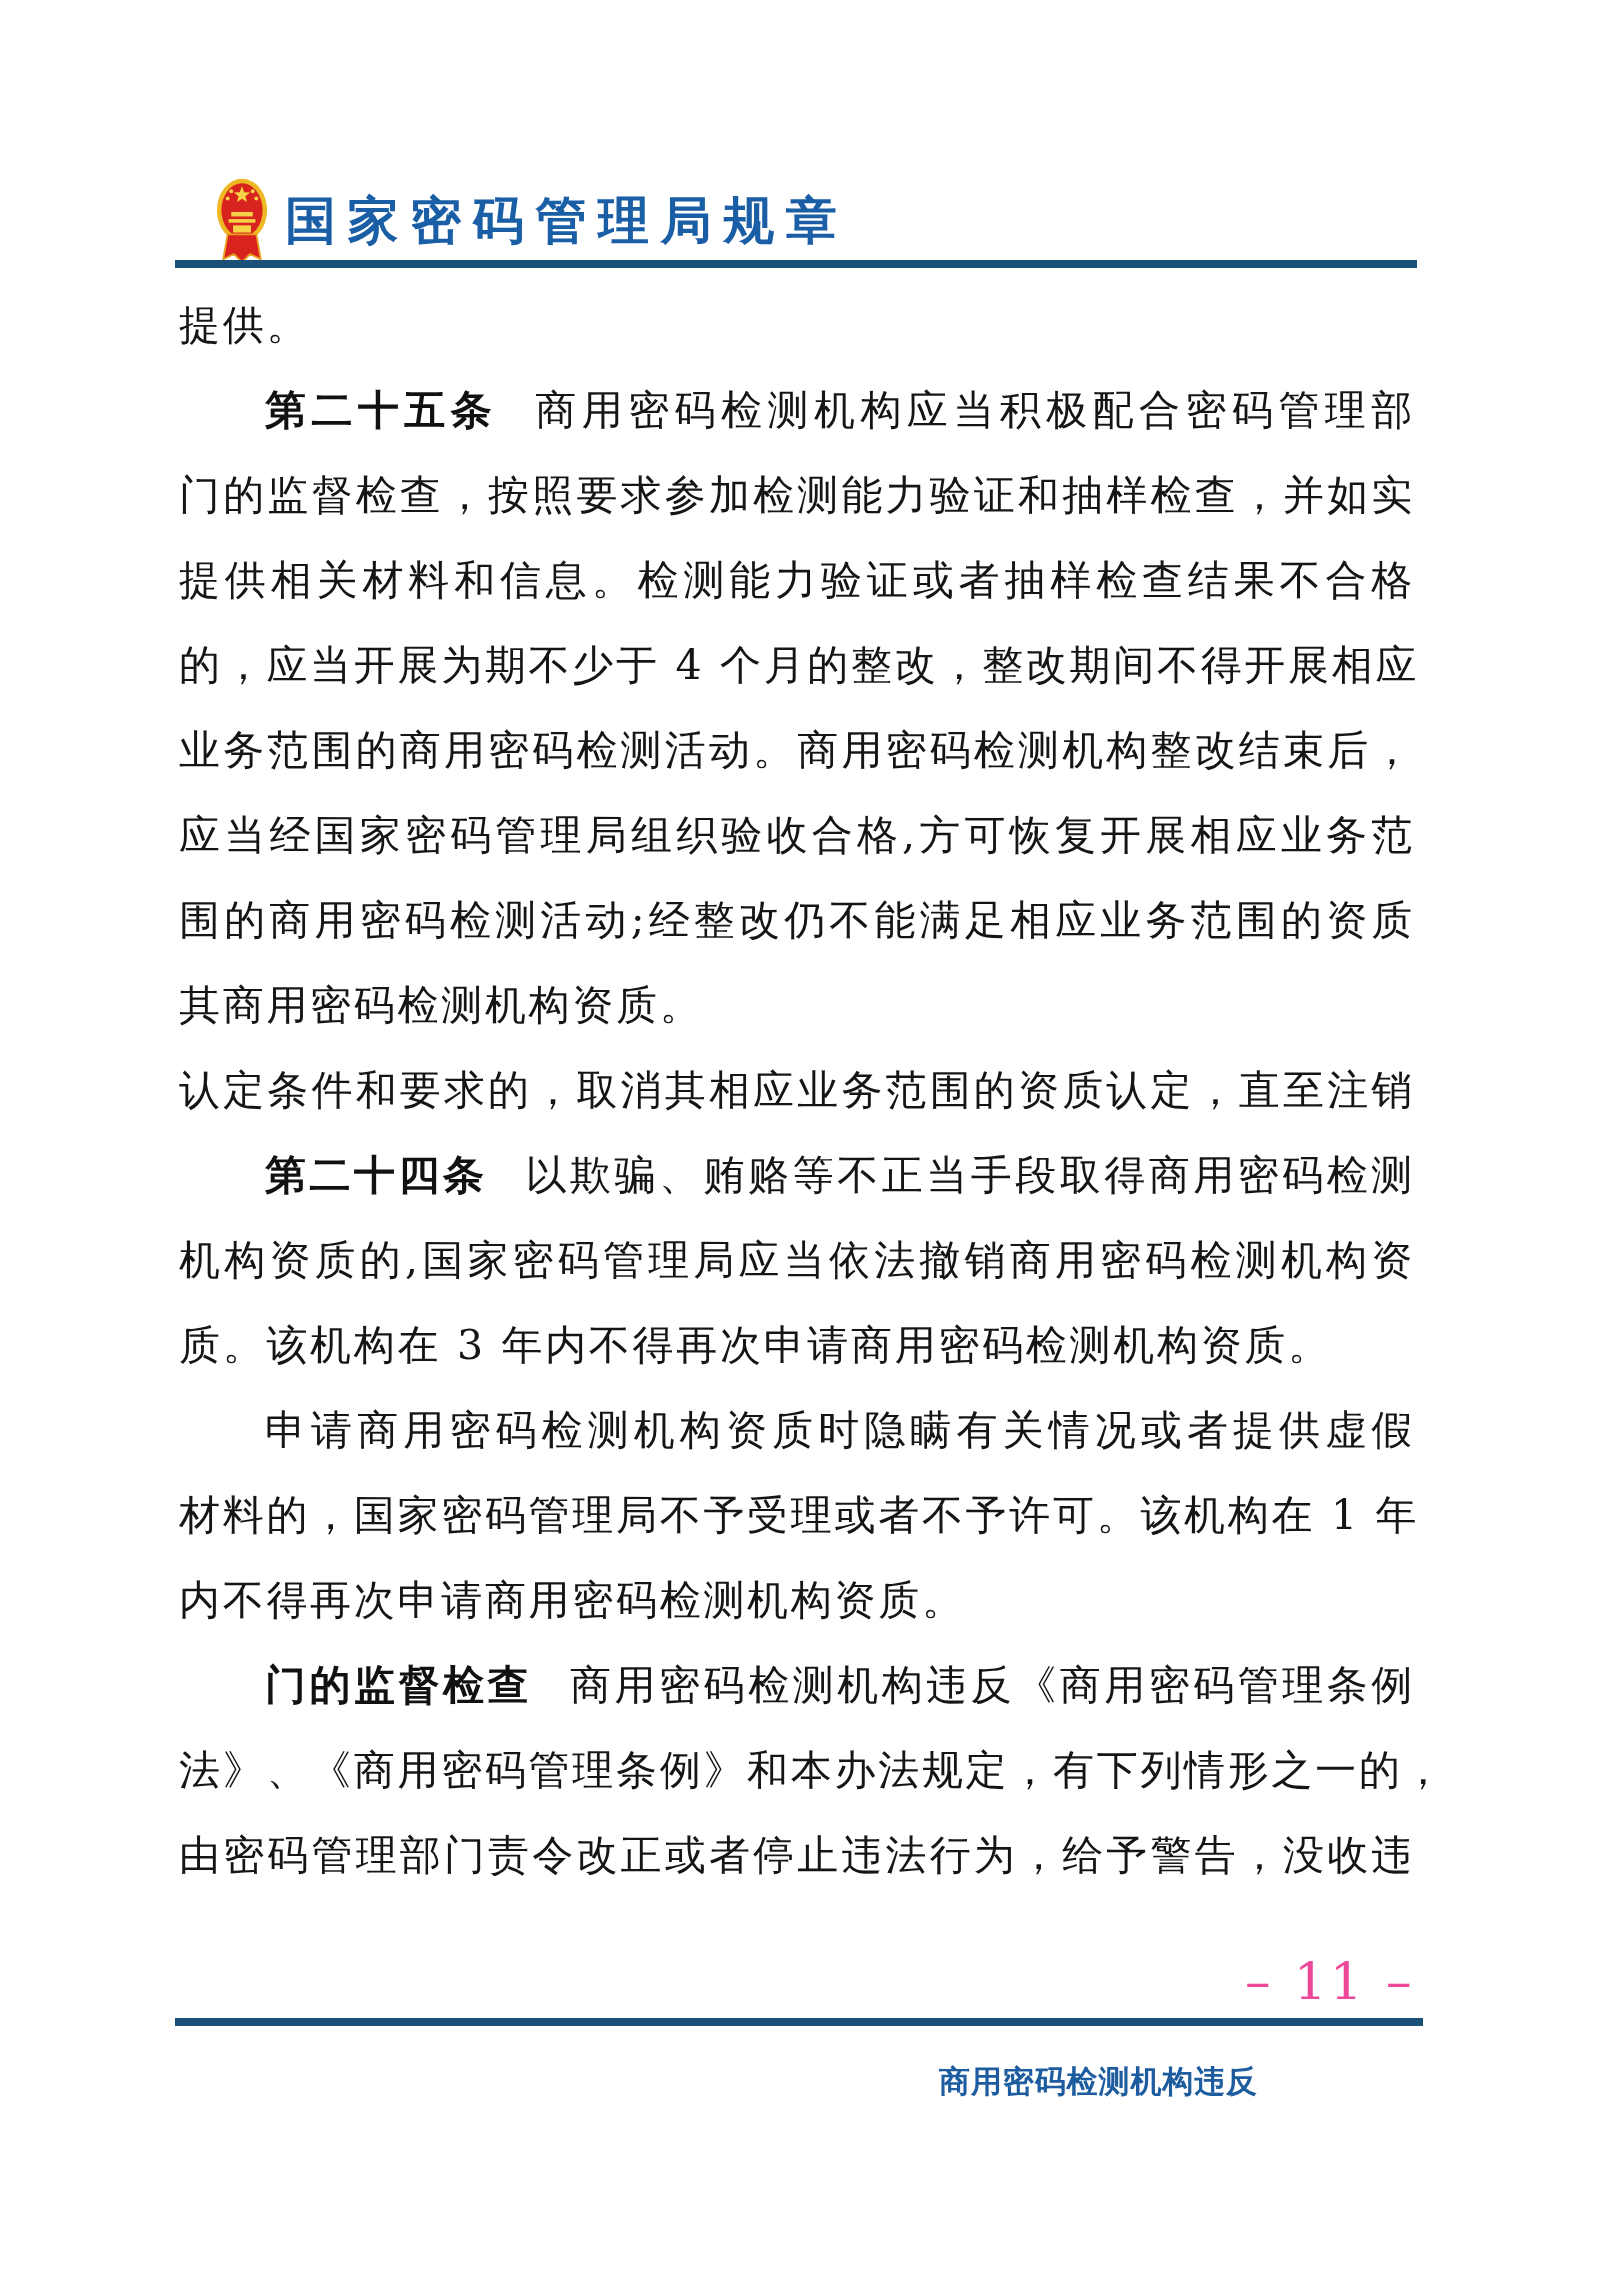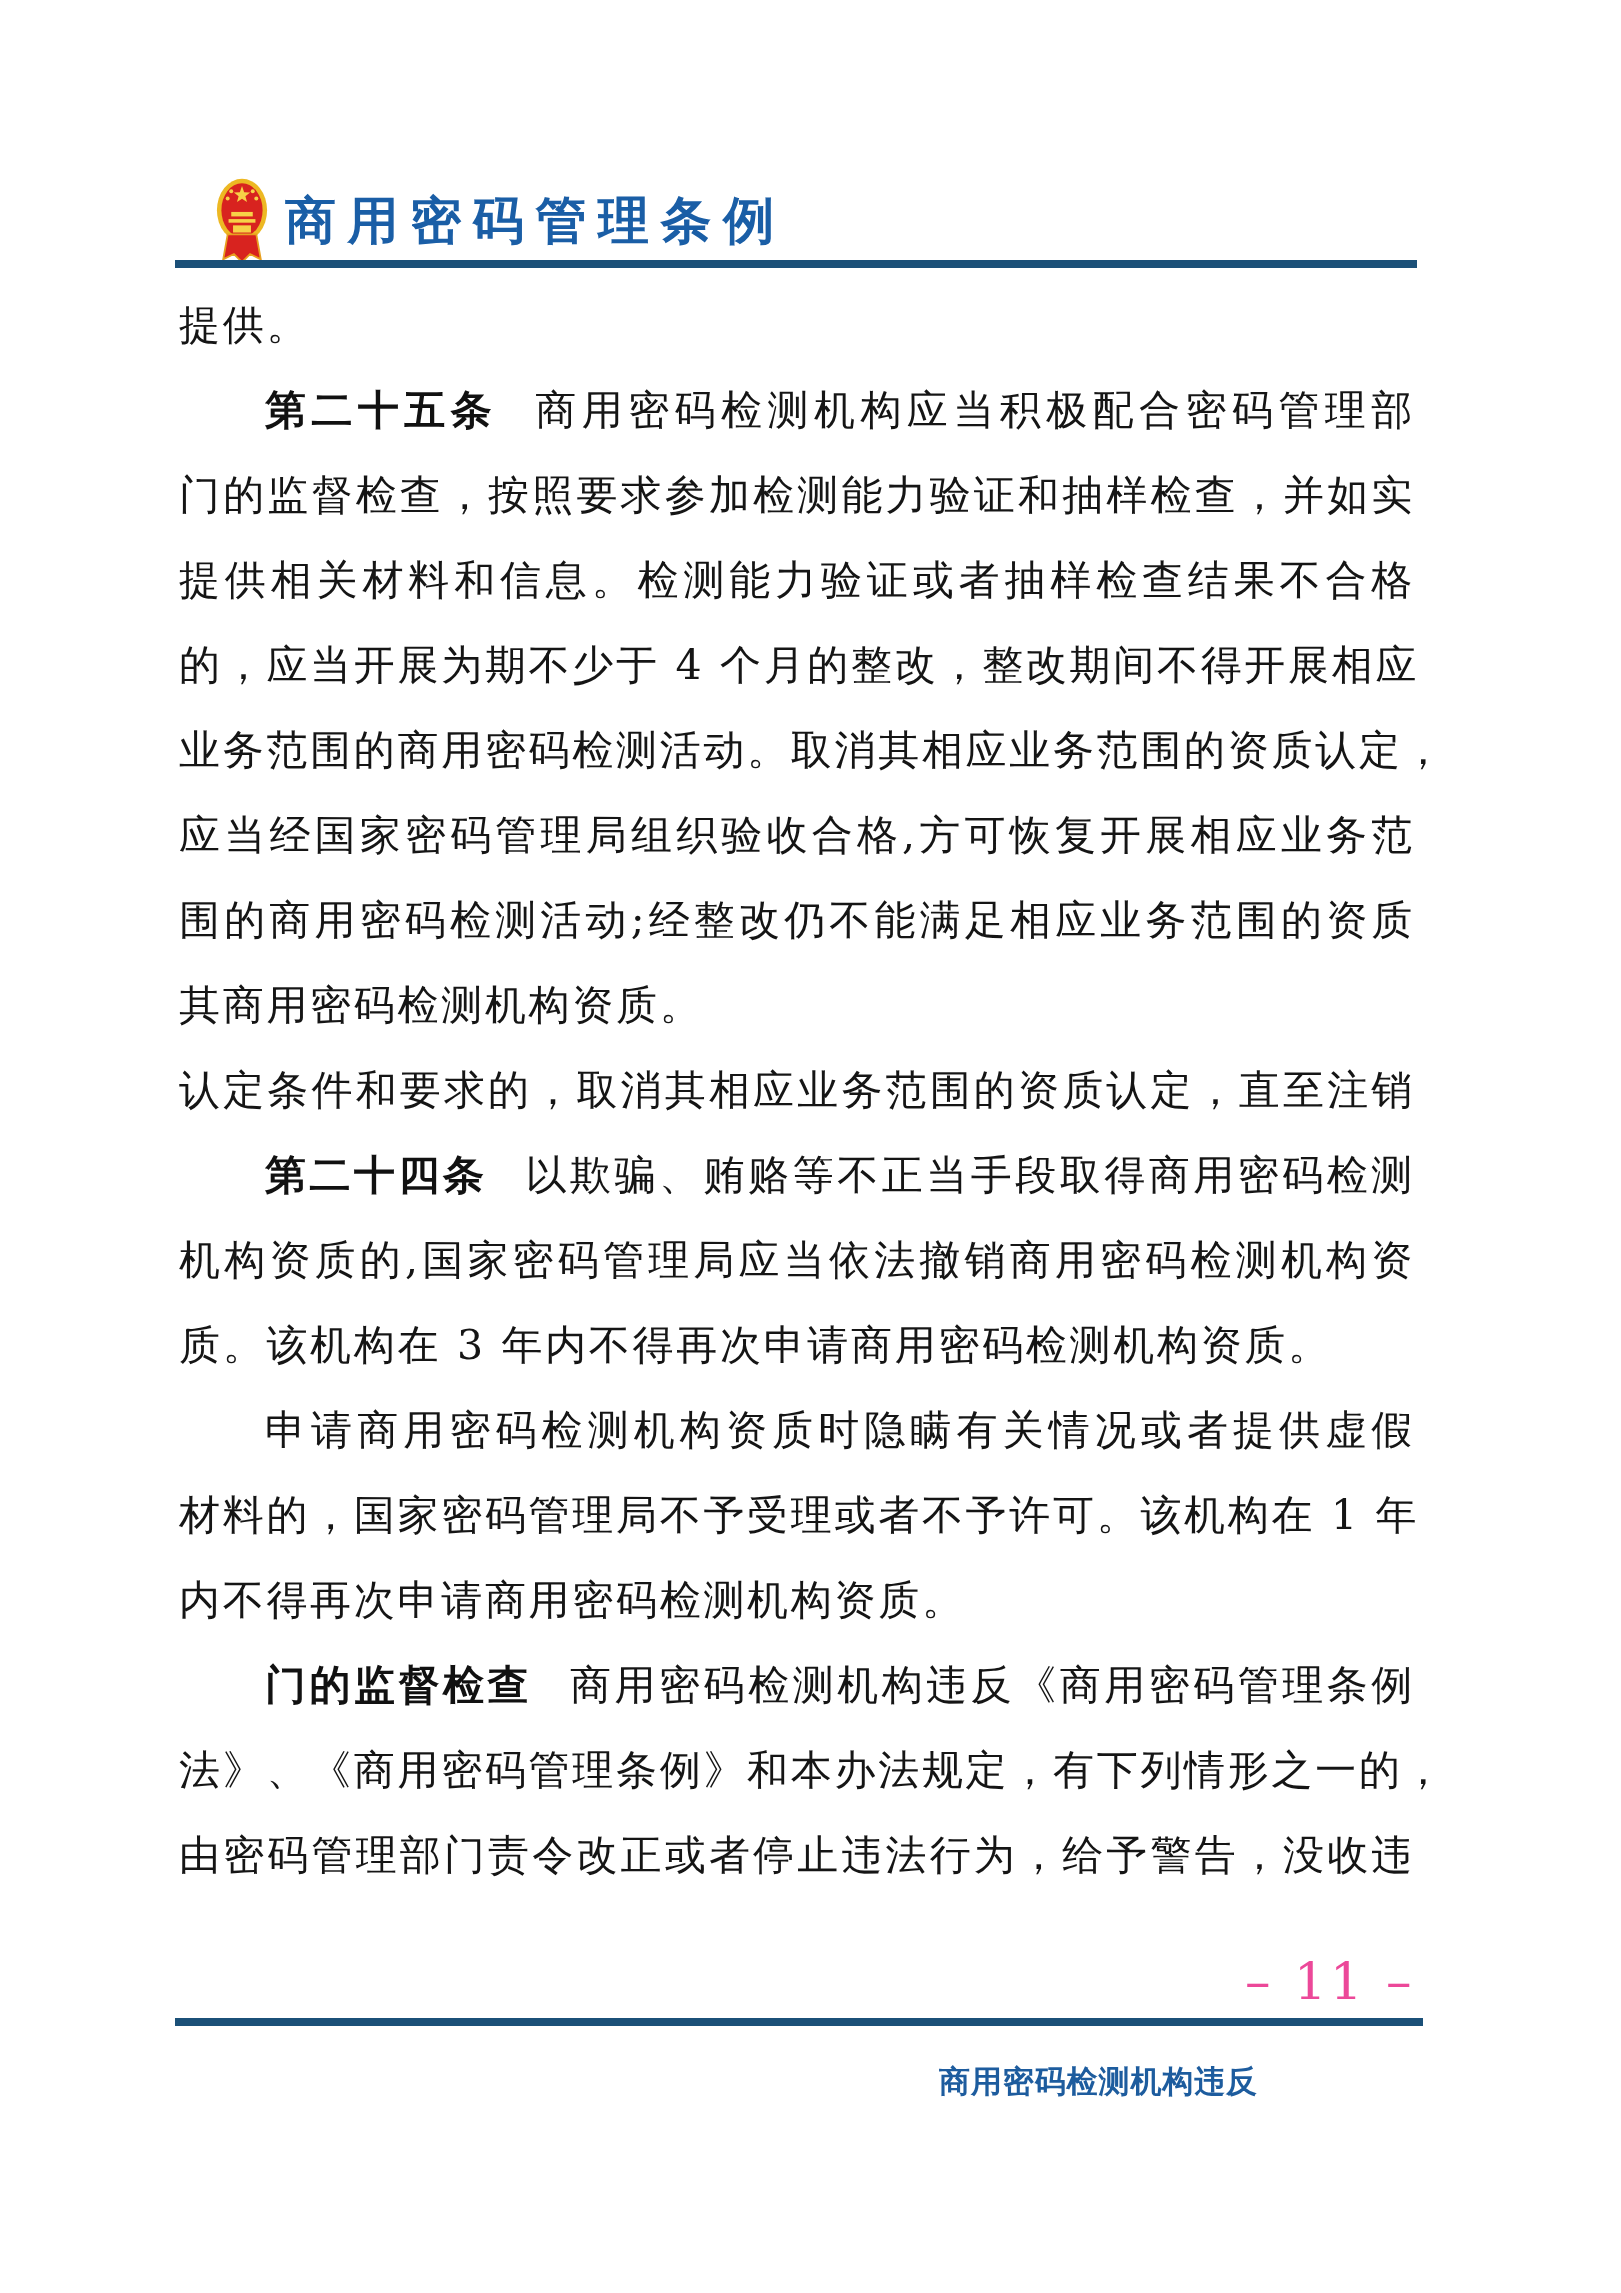--- a/index.html
+++ b/index.html
@@ -58,30 +58,30 @@
       <polygon points="29,10 31.4,17 38,17.3 32.8,21.5 34.6,28 29,24.2 23.4,28 25.2,21.5 20,17.3 26.6,17" fill="#f7d247"></polygon>
       <circle cx="17" cy="16" r="2.2" fill="#f7d247"></circle>
       <circle cx="41" cy="16" r="2.2" fill="#f7d247"></circle>
       <circle cx="13" cy="24" r="2.2" fill="#f7d247"></circle>
       <circle cx="45" cy="24" r="2.2" fill="#f7d247"></circle>
       <rect x="17" y="39" width="24" height="5" fill="#f7d247"></rect>
       <rect x="14" y="47" width="30" height="4" fill="#f7d247"></rect>
       <rect x="19" y="54" width="20" height="8" fill="#f7d247"></rect>
     </svg>
   </div>
-  <div class="brand-title">商用密码管理条例</div>
+  <div class="brand-title">国家密码管理局规章</div>
   <div class="rule rule-top"></div>
 
   <div class="body-lines">
       <div class="line end"><span>提供。</span></div>
       <div class="line indent fill"><span class="head">第二十五条</span><span>商用密码检测机构应当积极配合密码管理部</span></div>
       <div class="line fill"><span>门的监督检查，按照要求参加检测能力验证和抽样检查，并如实</span></div>
       <div class="line fill"><span>提供相关材料和信息。检测能力验证或者抽样检查结果不合格</span></div>
       <div class="line fill"><span>的，应当开展为期不少于 4 个月的整改，整改期间不得开展相应</span></div>
-      <div class="line fill"><span>业务范围的商用密码检测活动。取消其相应业务范围的资质认定，</span></div>
+      <div class="line fill"><span>业务范围的商用密码检测活动。商用密码检测机构整改结束后，</span></div>
       <div class="line fill"><span>应当经国家密码管理局组织验收合格,方可恢复开展相应业务范</span></div>
       <div class="line fill"><span>围的商用密码检测活动;经整改仍不能满足相应业务范围的资质</span></div>
       <div class="line end"><span>其商用密码检测机构资质。</span></div>
       <div class="line fill"><span>认定条件和要求的，取消其相应业务范围的资质认定，直至注销</span></div>
       <div class="line indent fill"><span class="head">第二十四条</span><span>以欺骗、贿赂等不正当手段取得商用密码检测</span></div>
       <div class="line fill"><span>机构资质的,国家密码管理局应当依法撤销商用密码检测机构资</span></div>
       <div class="line end"><span>质。该机构在 3 年内不得再次申请商用密码检测机构资质。</span></div>
       <div class="line indent fill"><span>申请商用密码检测机构资质时隐瞒有关情况或者提供虚假</span></div>
       <div class="line fill"><span>材料的，国家密码管理局不予受理或者不予许可。该机构在 1 年</span></div>
       <div class="line end"><span>内不得再次申请商用密码检测机构资质。</span></div>

